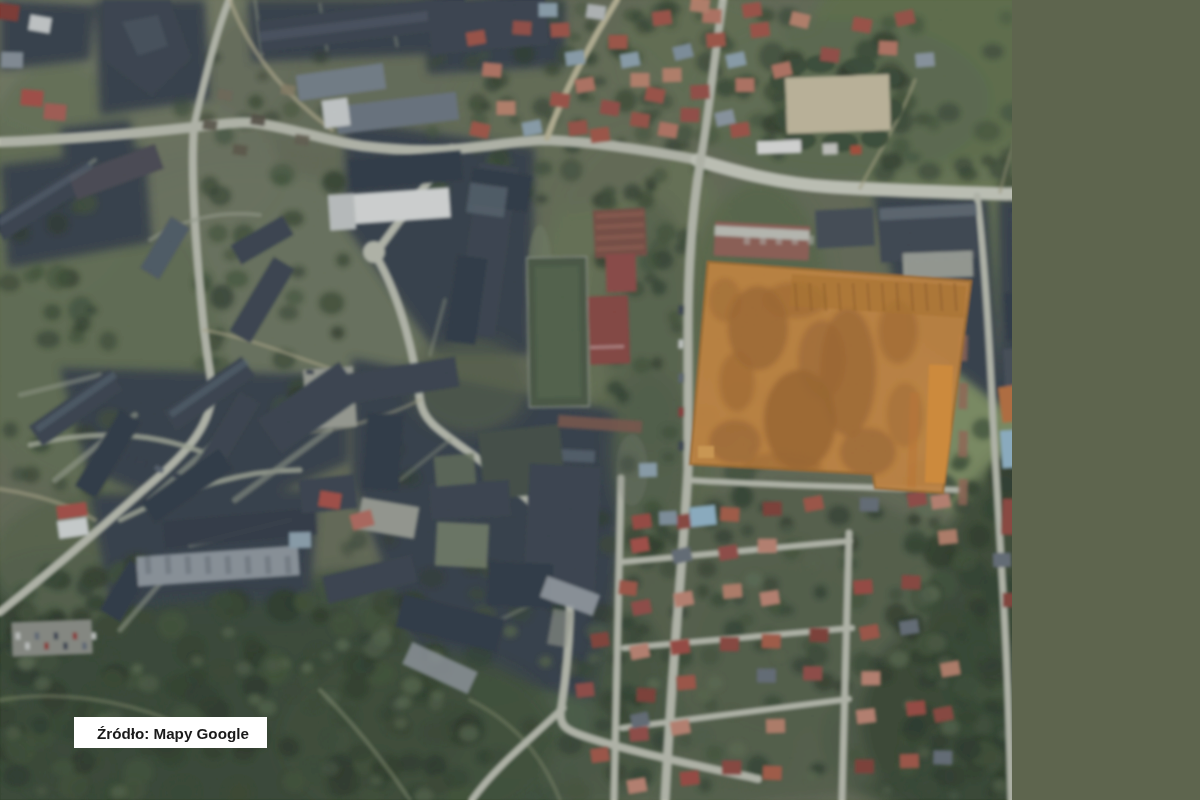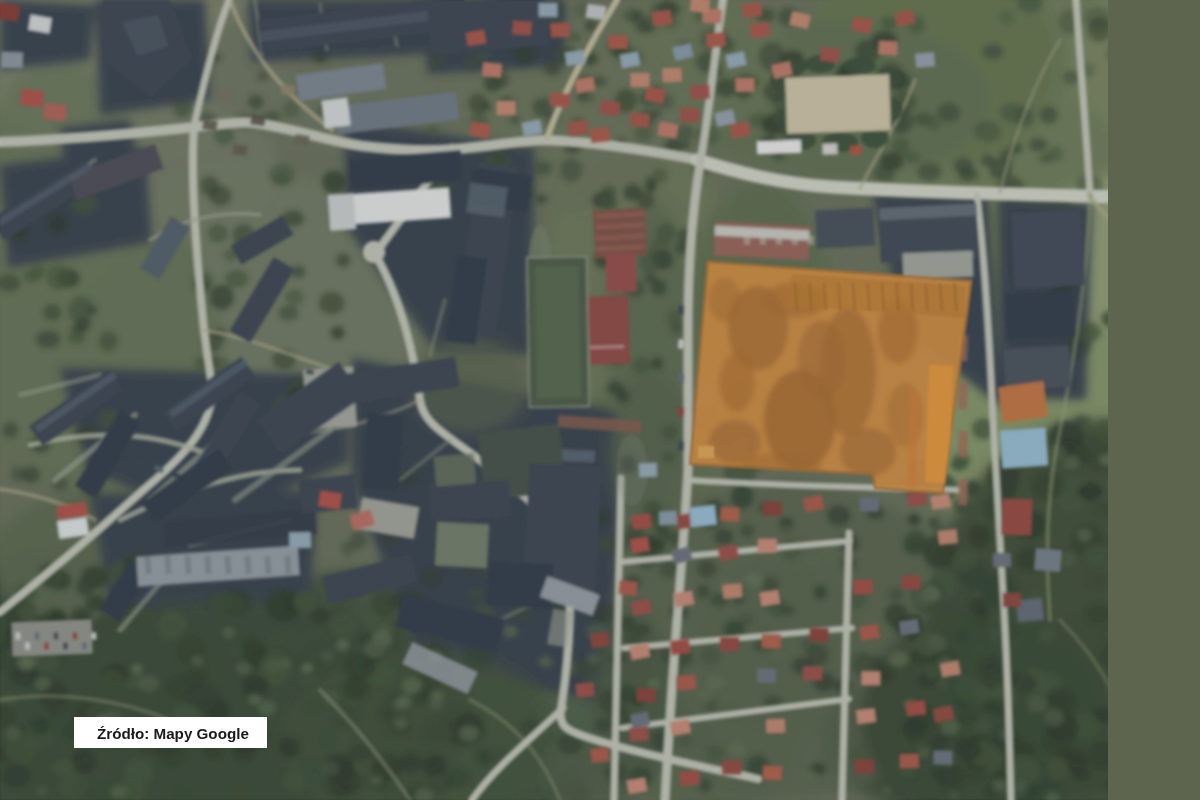--- a/index.html
+++ b/index.html
@@ -1,14 +1,14 @@
 <!DOCTYPE html>
 <html><head><meta charset="utf-8"><style>
 html,body{margin:0;padding:0;background:#5e654e;}
-#wrap{width:1108px;height:800px;overflow:hidden;position:relative;text-align:right;}
+#wrap{width:1012px;height:800px;overflow:hidden;position:relative;text-align:right;}
 </style></head><body>
 <div id="wrap">
 <svg width="1200" height="800" viewBox="0 0 1200 800">
 <defs>
 <filter id="b1" x="-20%" y="-20%" width="140%" height="140%">
           <feGaussianBlur stdDeviation="1.1"></feGaussianBlur>
         </filter>
 <filter id="b2" x="-30%" y="-30%" width="160%" height="160%">
           <feGaussianBlur stdDeviation="2.5"></feGaussianBlur>
         </filter>

